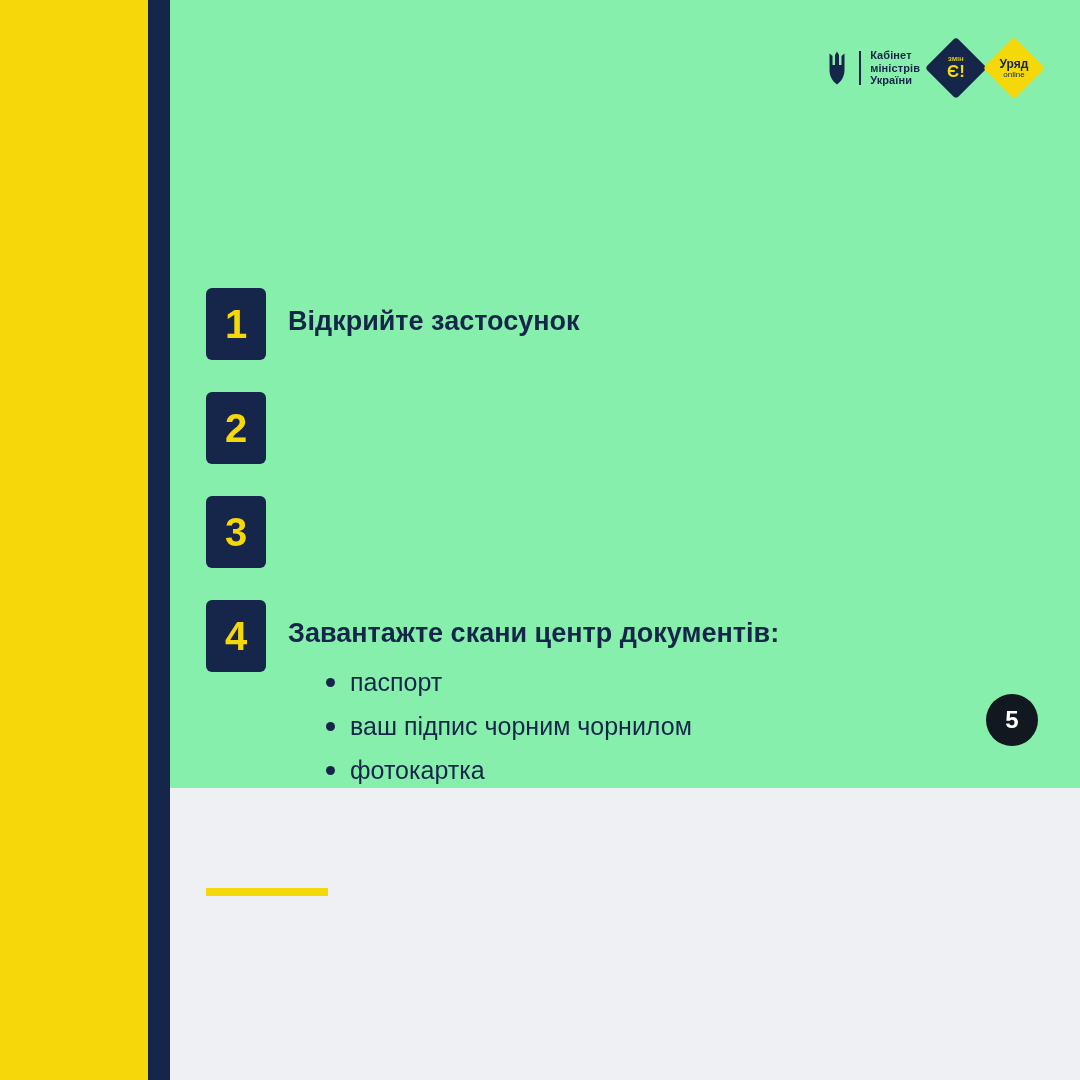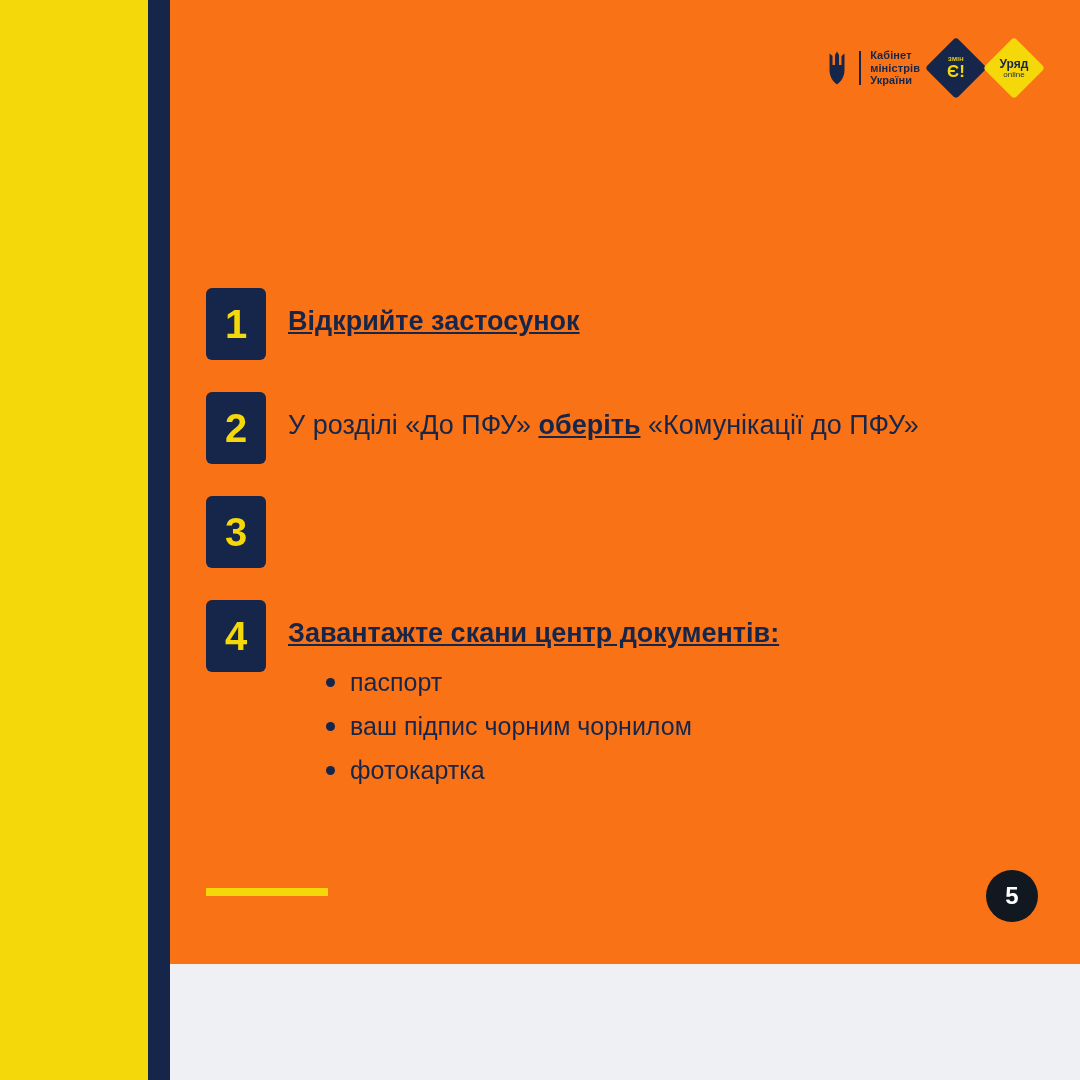--- a/index.html
+++ b/index.html
@@ -4,22 +4,22 @@
 <style>
   * { box-sizing: border-box; margin: 0; padding: 0; }
   html, body {
     width: 1080px; height: 1080px;
     font-family: "Liberation Sans", sans-serif;
     background: #eef0f4;
     overflow: hidden;
   }
   .poster {
     position: relative;
-    width: 1080px; height: 964px;
-    background: #f97316;
+    width: 1080px; height: 788px;
+    background: #86efac;
   }
   
   .bar-yellow {
     position: absolute; left: 0; top: 0;
     width: 148px; height: 1080px;
     background: #f5d80a;
   }
   .bar-navy {
     position: absolute; left: 148px; top: 0;
     width: 22px; height: 1080px;
@@ -73,21 +73,21 @@
     background: #16264a; color: #f5d80a;
     border-radius: 6px;
     display: flex; align-items: center; justify-content: center;
     font-size: 40px; font-weight: bold;
     margin-right: 22px;
   }
   .step-body { padding-top: 16px; }
   .step-text {
     color: #16264a; font-size: 27px; line-height: 34px;
   }
-  .step-text b { font-weight: bold; text-decoration: underline; }
+  .step-text b { font-weight: bold; }
   .doc-list { list-style: none; margin-top: 10px; }
   .doc-list li {
     position: relative;
     color: #16264a; font-size: 25px; line-height: 44px;
     padding-left: 62px;
   }
   .doc-list li::before {
     content: "";
     position: absolute; left: 38px; top: 18px;
     width: 9px; height: 9px; border-radius: 50%;
@@ -156,23 +156,20 @@
 
     <div class="step">
       <div class="step-num">1</div>
       <div class="step-body">
         <div class="step-text"><span></span><b>Відкрийте застосунок</b><span></span></div>
       </div>
     </div>
 
     <div class="step">
       <div class="step-num">2</div>
-      <div class="step-body">
-        <div class="step-text"><span>У розділі «До ПФУ» </span><b>оберіть</b><span> «Комунікації до ПФУ»</span></div>
-      </div>
     </div>
 
     <div class="step">
       <div class="step-num">3</div>
     </div>
 
     <div class="step">
       <div class="step-num">4</div>
       <div class="step-body">
         <div class="step-text"><span></span><b>Завантажте скани центр документів:</b><span></span></div>

